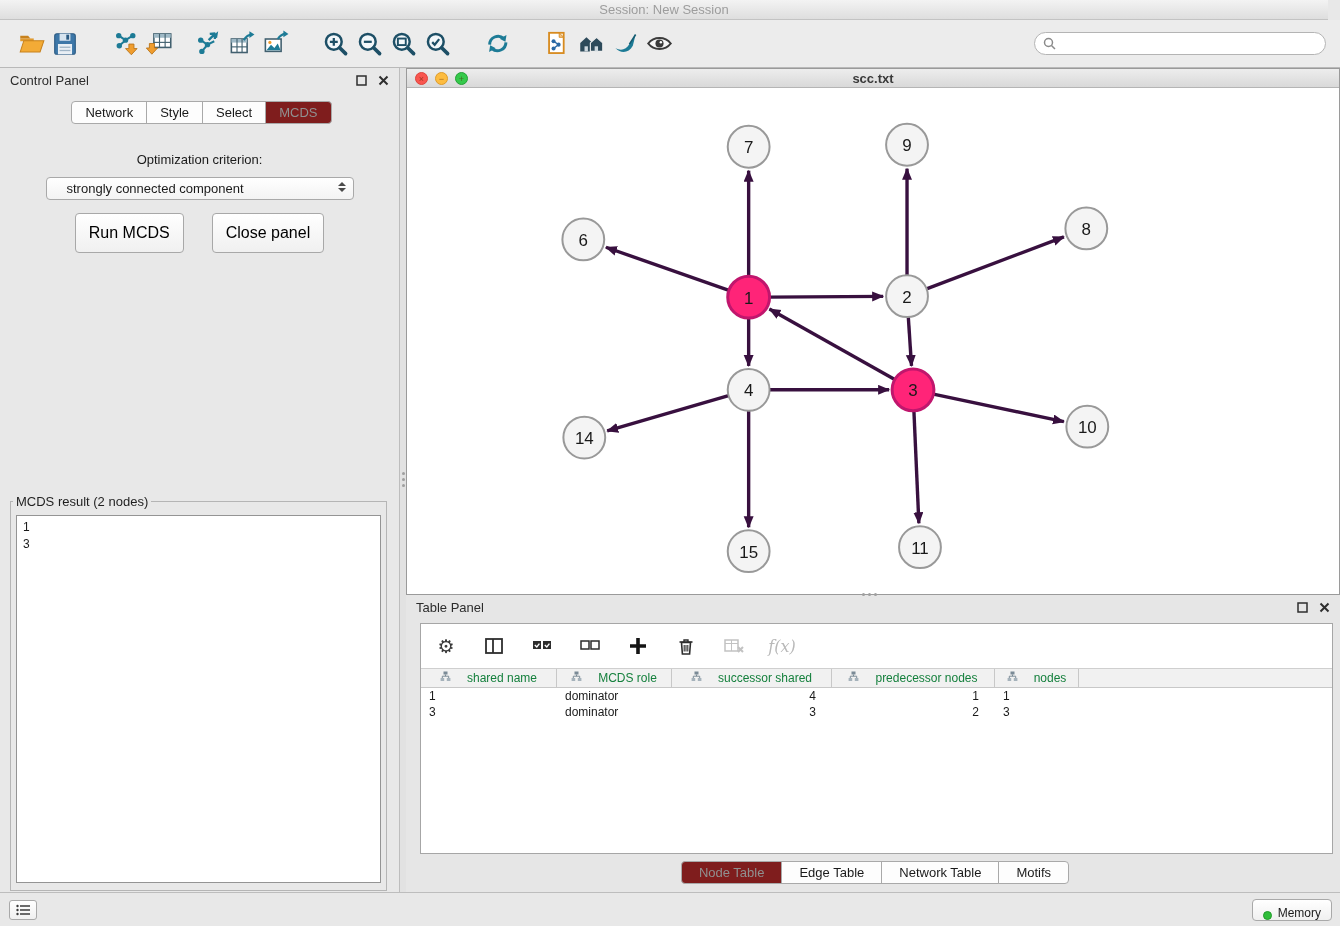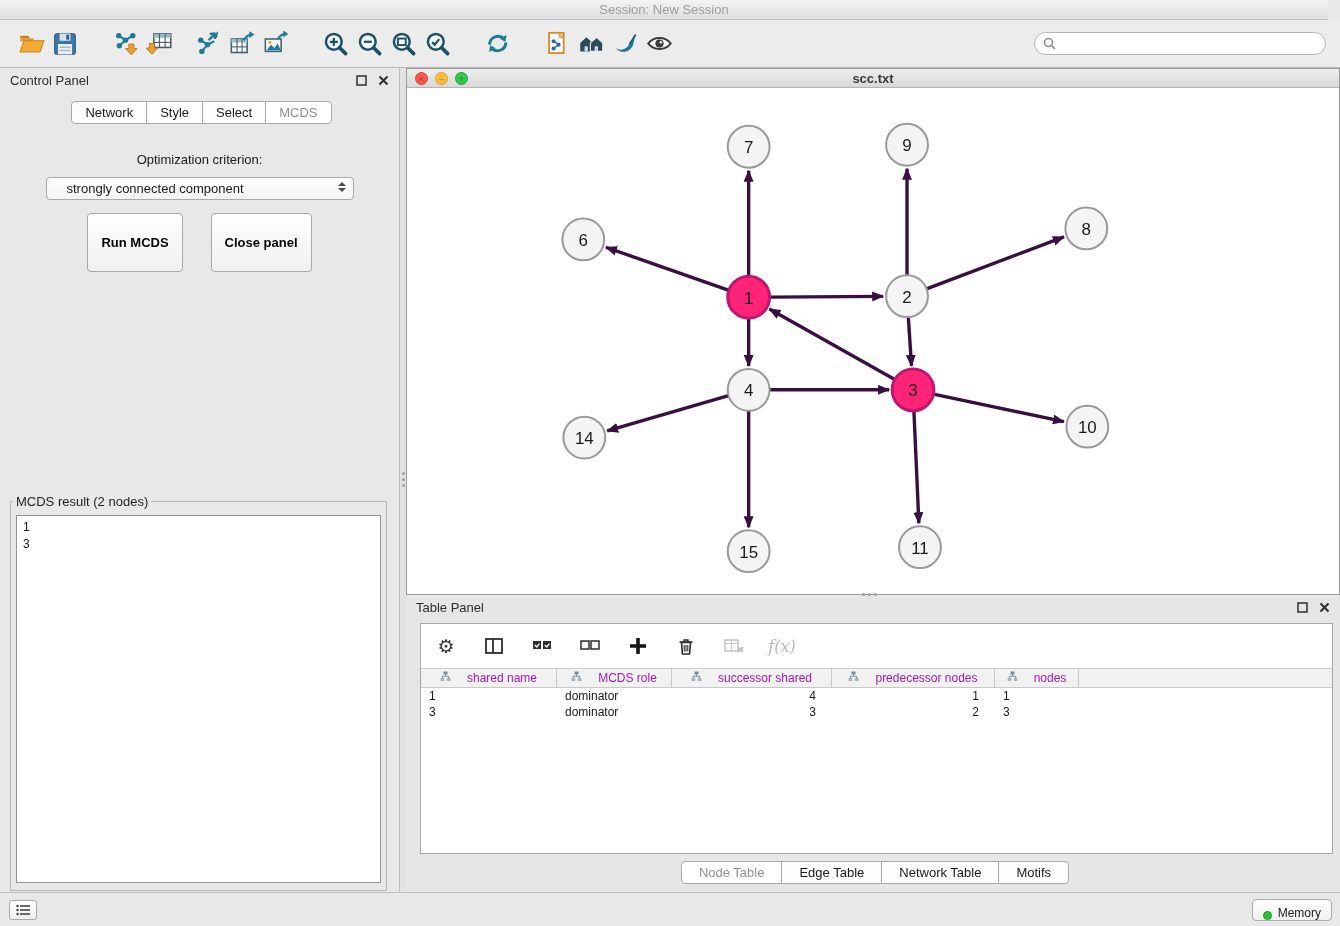--- a/index.html
+++ b/index.html
@@ -32,32 +32,32 @@
   .winbtn { width:12px; height:12px; display:inline-flex; align-items:center; justify-content:center; }
 
   
   .control-panel { position:absolute; top:68px; left:0; width:400px; bottom:23px;
     background:#e8e8e8; border-right:1px solid #bdbdbd; }
   .seg-tabs { display:flex; justify-content:center; margin-top:9px; }
   .seg-tab { border:1px solid #a9a9a9; background:#fdfdfd; color:#1a1a1a;
     padding:3px 13px; font-size:13px; margin-left:-1px; font-family:"Liberation Sans",sans-serif; }
   .seg-tab:first-child { border-radius:4px 0 0 4px; margin-left:4px; }
   .seg-tab:last-child { border-radius:0 4px 4px 0; }
-  .seg-tab.active { background:#ffffff; color:#909090; }
+  .seg-tab.active { background:#7f1d1d; color:#909090; }
   .opt-label { text-align:center; margin-top:28px; font-size:13px; }
   .dropdown { position:relative; width:308px; height:23px; margin:10px auto 0;
     background:linear-gradient(#ffffff,#f3f3f3); border:1px solid #a9a9a9; border-radius:4px;
     display:flex; align-items:center; padding:0 22px 0 20px; font-size:13px; }
   .dd-arrows { position:absolute; right:7px; top:4px; display:flex; flex-direction:column; gap:2px; }
   .dd-arrows i { display:block; width:0; height:0; border-left:4px solid transparent; border-right:4px solid transparent; }
   .dd-up { border-bottom:4px solid #4a4a4a; }
   .dd-down { border-top:4px solid #4a4a4a; }
   .btn-row { display:flex; justify-content:center; gap:28px; margin-top:13px; }
   .push-btn { border:1px solid #a8a8a8; background:linear-gradient(#ffffff,#f0f0f0);
-    border-radius:4px; padding:21px 13px; font-size:13px; font-family:"Liberation Sans",sans-serif;font-weight:bold; }
+    border-radius:4px; padding:10px 13px; font-size:16px; font-family:"Liberation Sans",sans-serif; }
   .result-fieldset { position:absolute; left:10px; right:12px; top:426px; bottom:12px;
     border:1px solid #b5b5b5; }
   .result-fieldset legend { font-size:13px; color:#1f1f1f; padding:0 3px; margin-left:2px; }
   .result-box { position:absolute; left:5px; right:5px; top:6px; bottom:7px;
     background:#fff; border:1px solid #949494; padding:3px 6px; font-size:12px; line-height:17px; overflow:hidden; }
 
   
   .v-splitter { position:absolute; top:68px; left:400px; width:6px; bottom:34px; background:#e2e2e2; }
   .grip-v { position:absolute; left:1px; top:398px; width:4px; height:26px; display:flex;
     flex-direction:column; gap:3px; align-items:center; justify-content:center; }
@@ -84,21 +84,21 @@
 
   
   .table-panel { position:absolute; left:406px; top:595px; right:0; bottom:34px; background:#e6e6e6; }
   .table-inner { position:absolute; left:14px; right:7px; top:28px; bottom:38px;
     background:#fff; border:1px solid #a6a6a6; overflow:hidden; }
   .table-toolbar { height:44px; display:flex; align-items:center; padding:0 12px; gap:22px; }
   .ttb { display:inline-flex; align-items:center; justify-content:center; width:26px; height:26px; }
   .gear-char { font-size:19px; color:#3a3a3a; font-family:"DejaVu Sans",sans-serif; line-height:1; }
   .fx { font-family:"DejaVu Serif",serif; font-style:italic; font-size:16px; color:#b9b9b9; }
   .thead { display:flex; background:#f1f1f1; border-top:1px solid #cfcfcf; border-bottom:1px solid #c8c8c8; height:20px; }
-  .th { display:flex; align-items:center; justify-content:center; gap:16px; font-size:12px; color:#a21caf;
+  .th { display:flex; align-items:center; justify-content:center; gap:16px; font-size:12px; color:#15803d;
     border-right:1px solid #c8c8c8; overflow:hidden; }
   .col-0 { width:136px; } .col-1 { width:115px; } .col-2 { width:160px; } .col-3 { width:163px; } .col-4 { width:84px; }
   .tr { display:flex; height:16px; font-size:12px; }
   .td { padding:1px 8px 0 8px; overflow:hidden; white-space:nowrap; }
   .td.right { text-align:right; padding-right:16px; }
   .bottom-tabs { position:absolute; left:0; right:0; bottom:8px; display:flex; justify-content:center; }
   .bottom-tabs .seg-tab { font-size:13px; padding:3px 17px; }
 
   
   .statusbar { position:absolute; left:0; right:0; bottom:0; height:34px; background:#e8e8e8;

